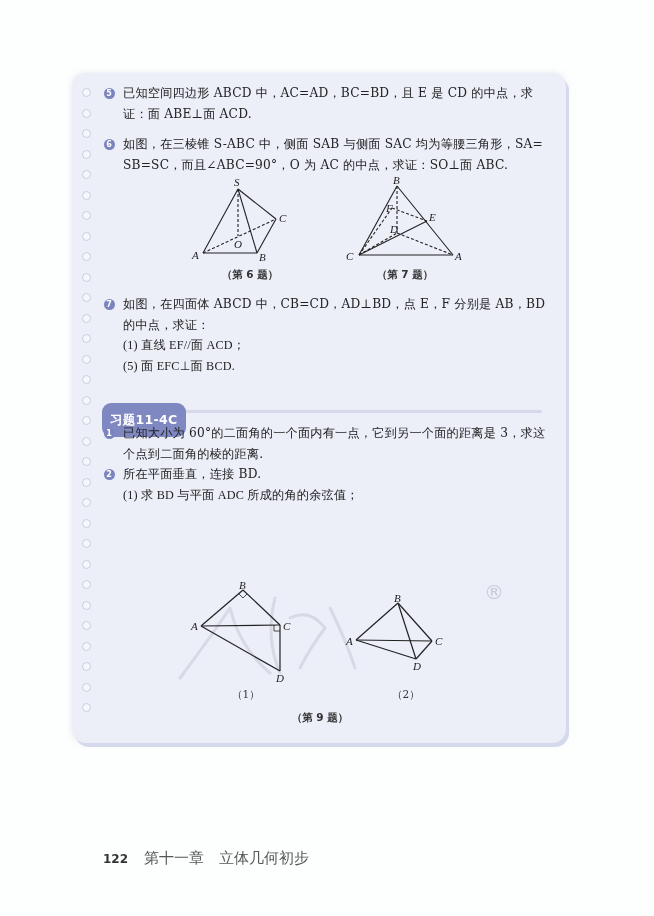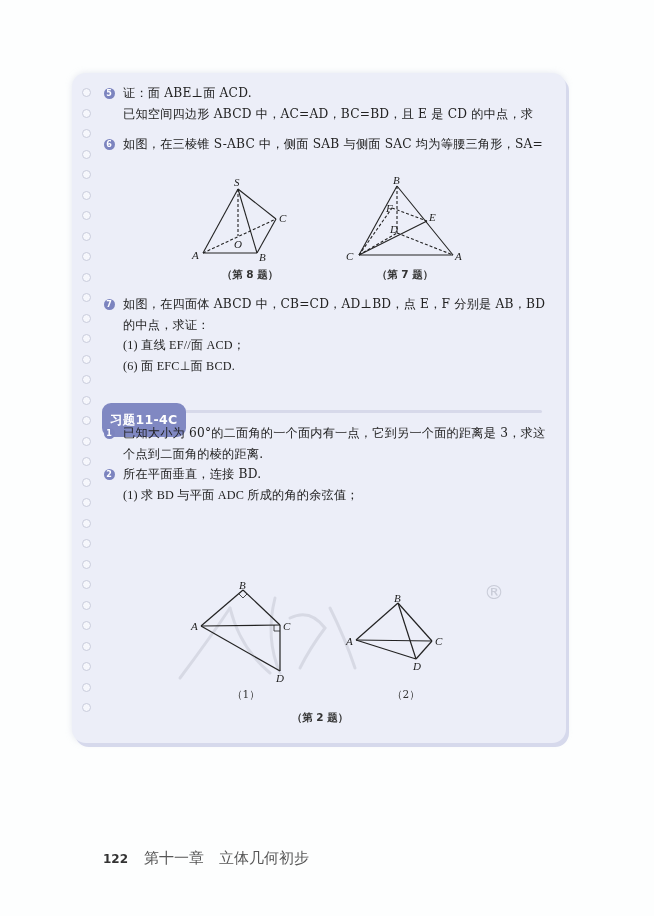--- a/index.html
+++ b/index.html
@@ -73,46 +73,47 @@
     <div class="ring" style="top: 600.5px;"></div>
     <div class="ring" style="top: 621px;"></div>
     <div class="ring" style="top: 641.5px;"></div>
     <div class="ring" style="top: 662px;"></div>
     <div class="ring" style="top: 682.5px;"></div>
     <div class="ring" style="top: 703px;"></div>
   </div>
 
 <div class="prob" style="top:83px;">
   <span class="badge">5</span>
+  <div class="line">已知空间四边形 ABCD 中，AC=AD，BC=BD，且 E 是 CD 的中点，求</div>
   <div class="line">证：面 ABE⊥面 ACD.</div>
-  <div class="line">已知空间四边形 ABCD 中，AC=AD，BC=BD，且 E 是 CD 的中点，求</div>
 </div>
 
 <div class="prob" style="top:134px;">
   <span class="badge">6</span>
   <div class="line">如图，在三棱锥 S-ABC 中，侧面 SAB 与侧面 SAC 均为等腰三角形，SA=</div>
+  <div class="line">SB=SC，而且∠ABC=90°，O 为 AC 的中点，求证：SO⊥面 ABC.</div>
 </div>
 
 <svg style="position:absolute;left:190px;top:176px;" width="120" height="90">
   <g stroke="#222" stroke-width="1.1" fill="none">
     <line x1="48" y1="13" x2="13" y2="77"></line>
     <line x1="48" y1="13" x2="67" y2="77"></line>
     <line x1="48" y1="13" x2="86" y2="43"></line>
     <line x1="13" y1="77" x2="67" y2="77"></line>
     <line x1="67" y1="77" x2="86" y2="43"></line>
     <line x1="13" y1="77" x2="86" y2="43" stroke-dasharray="3,2"></line>
     <line x1="48" y1="13" x2="48" y2="60" stroke-dasharray="3,2"></line>
   </g>
   <text x="44" y="10">S</text>
   <text x="89" y="46">C</text>
   <text x="44" y="72">O</text>
   <text x="2" y="83">A</text>
   <text x="69" y="85">B</text>
 </svg>
-<div class="caption" style="left:210px;top:268px;width:80px;">（第 8 题）</div>
+<div class="caption" style="left:210px;top:268px;width:80px;">（第 6 题）</div>
 
 <svg style="position:absolute;left:340px;top:176px;" width="130" height="90">
   <g stroke="#222" stroke-width="1.1" fill="none">
     <line x1="57" y1="10" x2="19" y2="79"></line>
     <line x1="57" y1="10" x2="113" y2="79"></line>
     <line x1="19" y1="79" x2="113" y2="79"></line>
     <line x1="19" y1="79" x2="87" y2="45"></line>
     <line x1="57" y1="10" x2="57" y2="57" stroke-dasharray="3,2"></line>
     <line x1="19" y1="79" x2="57" y2="57" stroke-dasharray="3,2"></line>
     <line x1="57" y1="57" x2="113" y2="79" stroke-dasharray="3,2"></line>
@@ -126,21 +127,21 @@
   <text x="6" y="84">C</text>
   <text x="115" y="84">A</text>
 </svg>
 <div class="caption" style="left:365px;top:268px;width:80px;">（第 7 题）</div>
 
 <div class="prob" style="top:294px;">
   <span class="badge">7</span>
   <div class="line">如图，在四面体 ABCD 中，CB=CD，AD⊥BD，点 E，F 分别是 AB，BD</div>
   <div class="line">的中点，求证：</div>
   <div class="line sub">(1) 直线 EF//面 ACD；</div>
-  <div class="line sub">(6) 面 EFC⊥面 BCD.</div>
+  <div class="line sub">(5) 面 EFC⊥面 BCD.</div>
 </div>
 
 <div class="heading-wrap">
   <div class="heading-rule"></div>
   <div class="heading-pill">习题11-4C</div>
 </div>
 
 <div class="prob" style="top:423px;">
   <span class="badge">1</span>
   <div class="line">已知大小为 60°的二面角的一个面内有一点，它到另一个面的距离是 3，求这</div>
@@ -190,18 +191,18 @@
     <line x1="11" y1="50" x2="71" y2="69"></line>
     <line x1="71" y1="69" x2="87" y2="51"></line>
   </g>
   <text x="49" y="12">B</text>
   <text x="1" y="55">A</text>
   <text x="90" y="55">C</text>
   <text x="68" y="80">D</text>
 </svg>
 <div class="subcap" style="left:392px;top:688px;">（2）</div>
 
-<div class="caption" style="left:280px;top:711px;width:80px;">（第 2 题）</div>
+<div class="caption" style="left:280px;top:711px;width:80px;">（第 9 题）</div>
 
 <div class="footer">
   <span class="num">122</span>
   <span class="chap">第十一章　立体几何初步</span>
 </div>
 
 </body></html>

